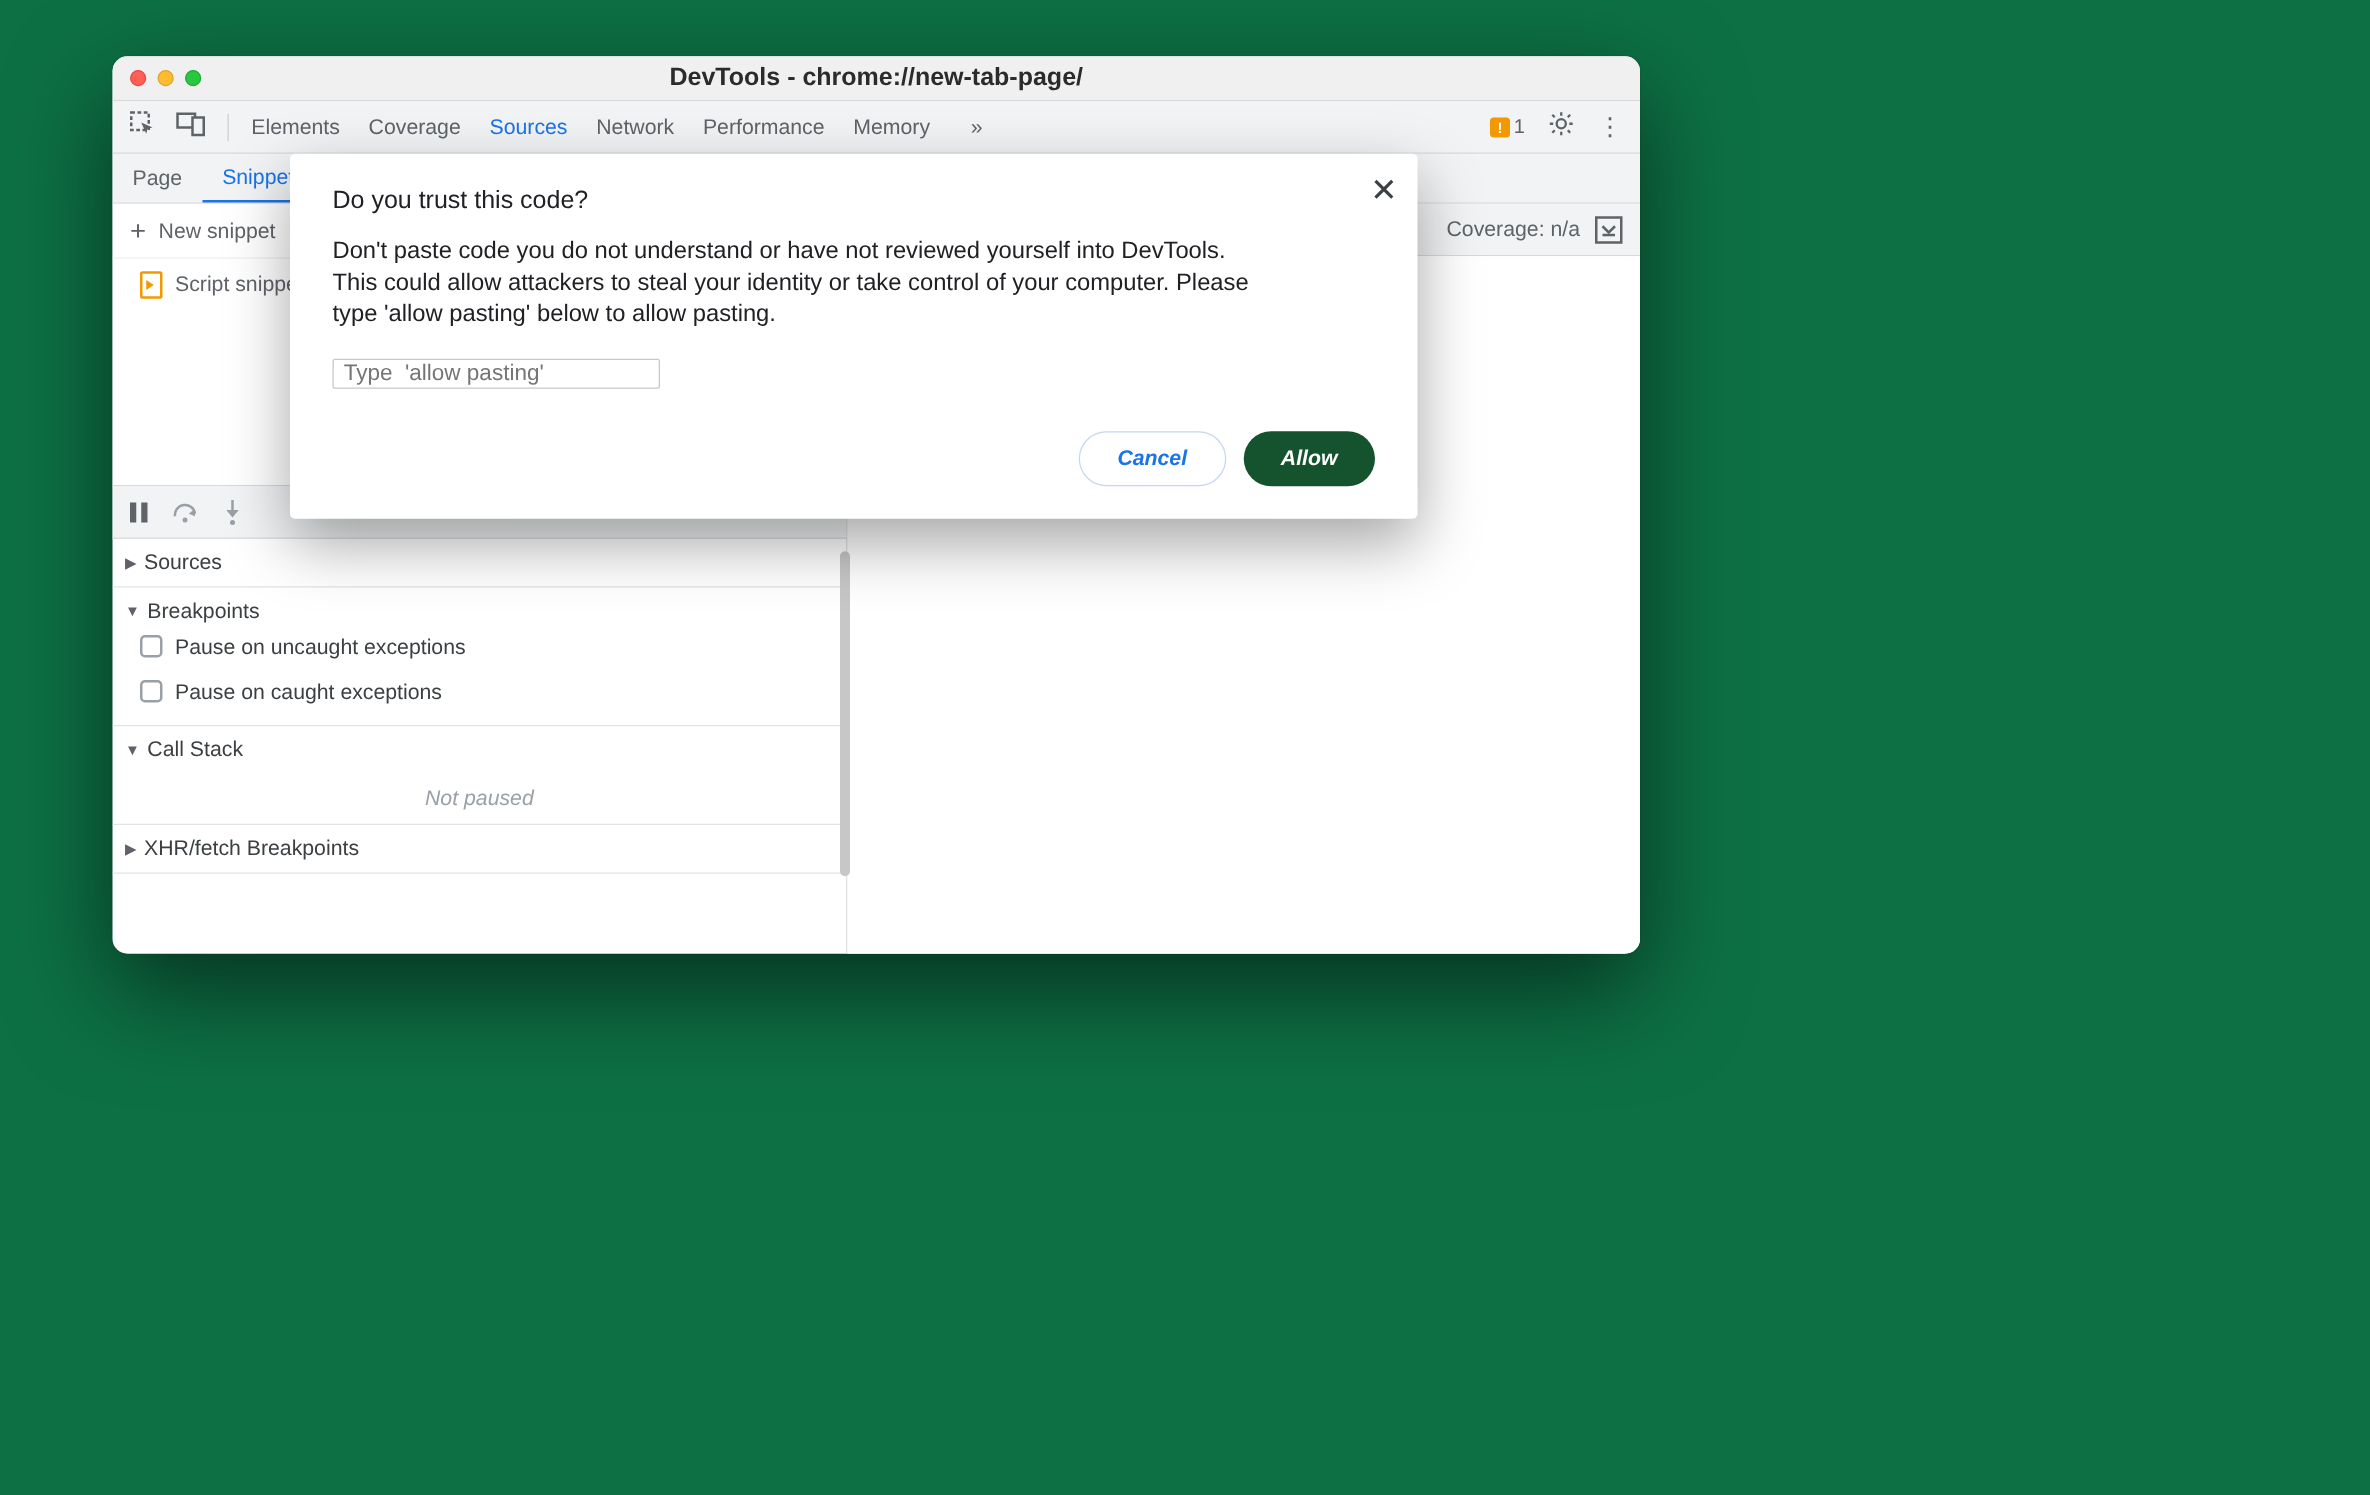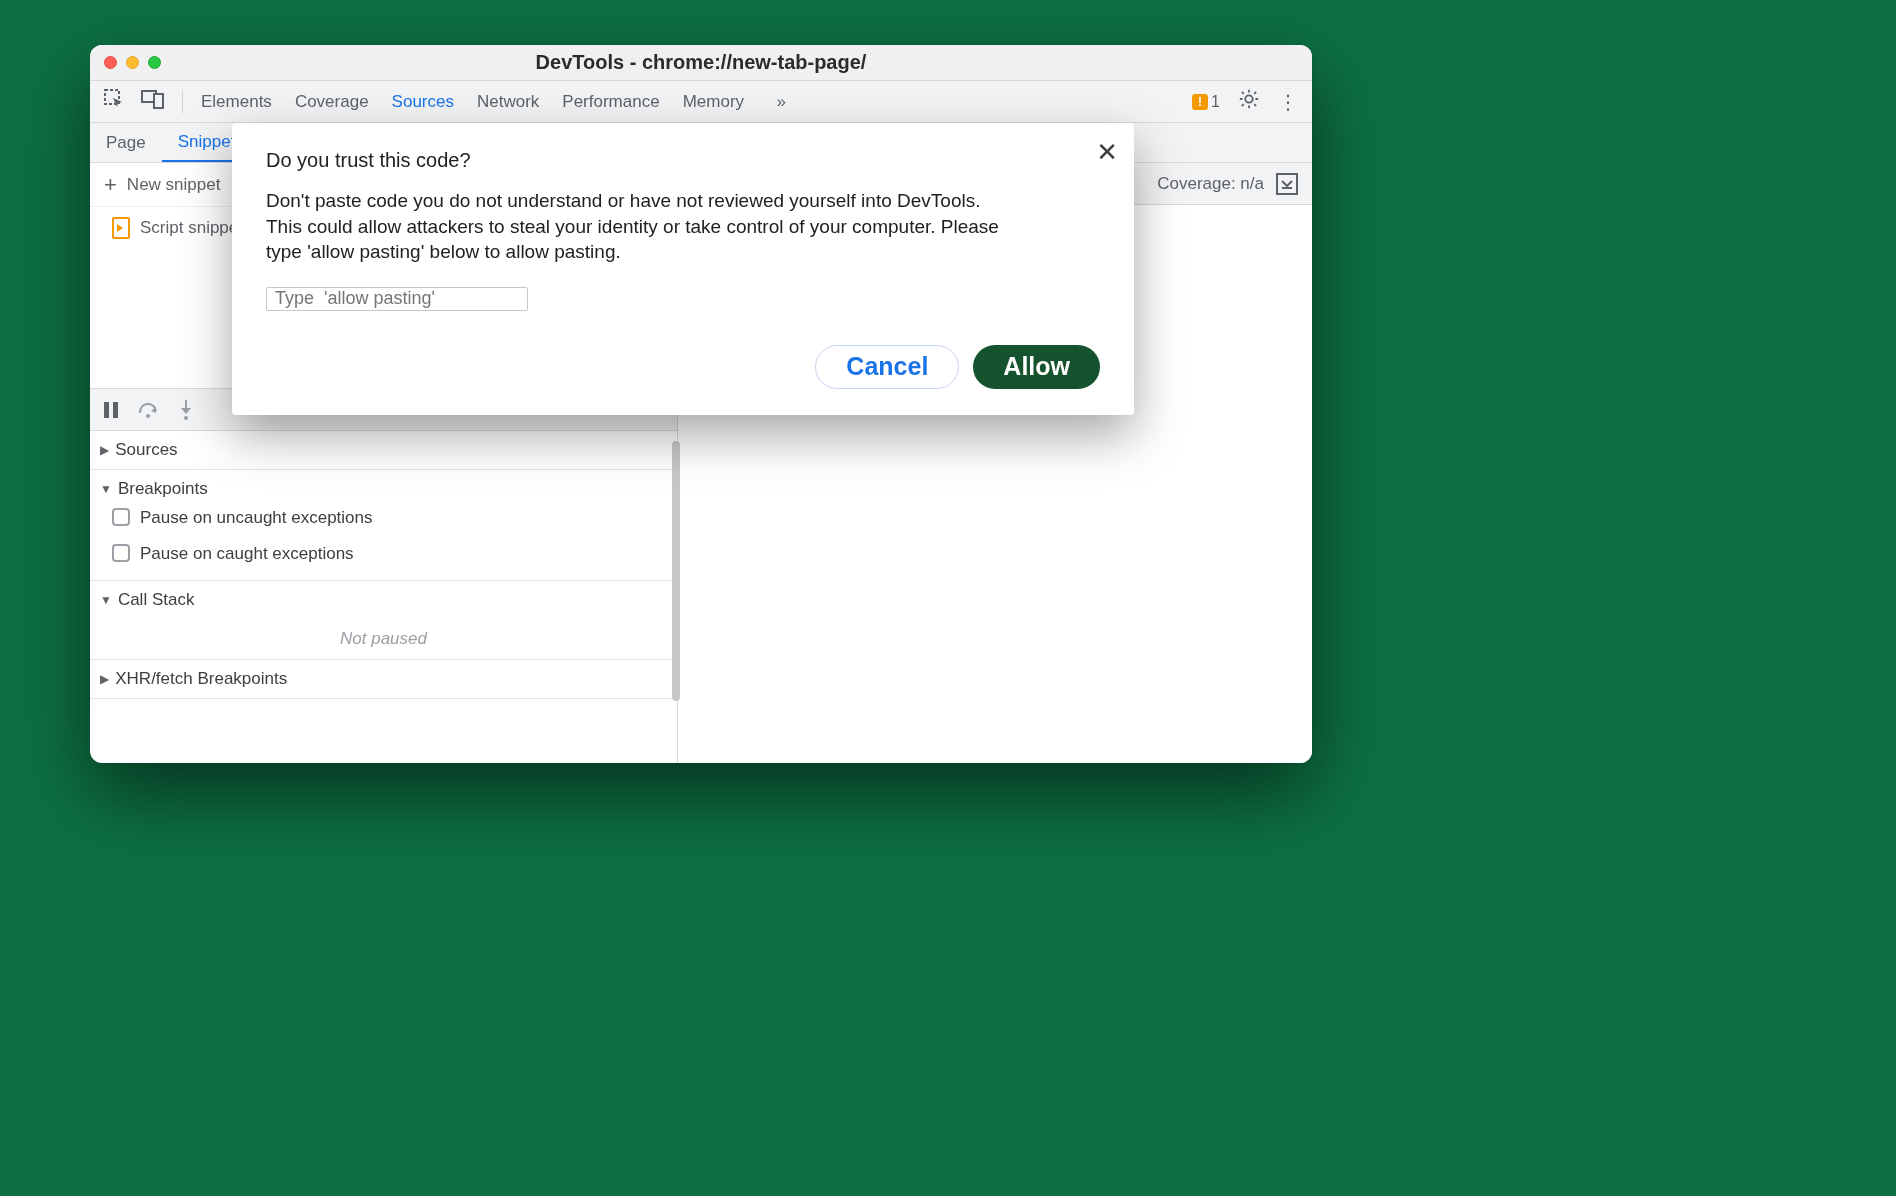--- a/index.html
+++ b/index.html
@@ -106,21 +106,21 @@
     background:#fff;
     border-radius:4px;
     box-shadow: 0 20px 50px rgba(0,0,0,.35);
     padding: 26px 34px 26px 34px;
   }
   .dialog .close { position:absolute; right:16px; top:14px; font-size:26px; color:#3c4043; cursor:default;}
   .dialog h2 { font-size:20px; font-weight:400; color:#202124; margin-bottom:16px;}
   .dialog p { font-size:19px; color:#202124; line-height:1.35; margin-bottom:22px; max-width: 740px;}
   .dialog input { width:262px; height:24px; border:1px solid #c7c7c7; border-radius:2px; padding:0 8px; font-size:18px; color:#5f6368;}
   .dialog .buttons { display:flex; justify-content:flex-end; gap:14px; margin-top:34px;}
-  .btn { height:44px; padding:0 30px; border-radius:22px; font-size:25px; font-weight:600; display:flex; align-items:center; justify-content:center;}
+  .btn { height:44px; padding:0 30px; border-radius:22px; font-size:17px; font-weight:600; display:flex; align-items:center; justify-content:center;font-style:italic;}
   .btn-cancel { background:#fff; border:1px solid #c7d6f0; color:#1a73e8;}
   .btn-allow { background:#14532d; color:#fff; border:none;}
 
   svg { overflow:visible;}
 </style>
 </head>
 <body>
 
 <div class="window">
 

